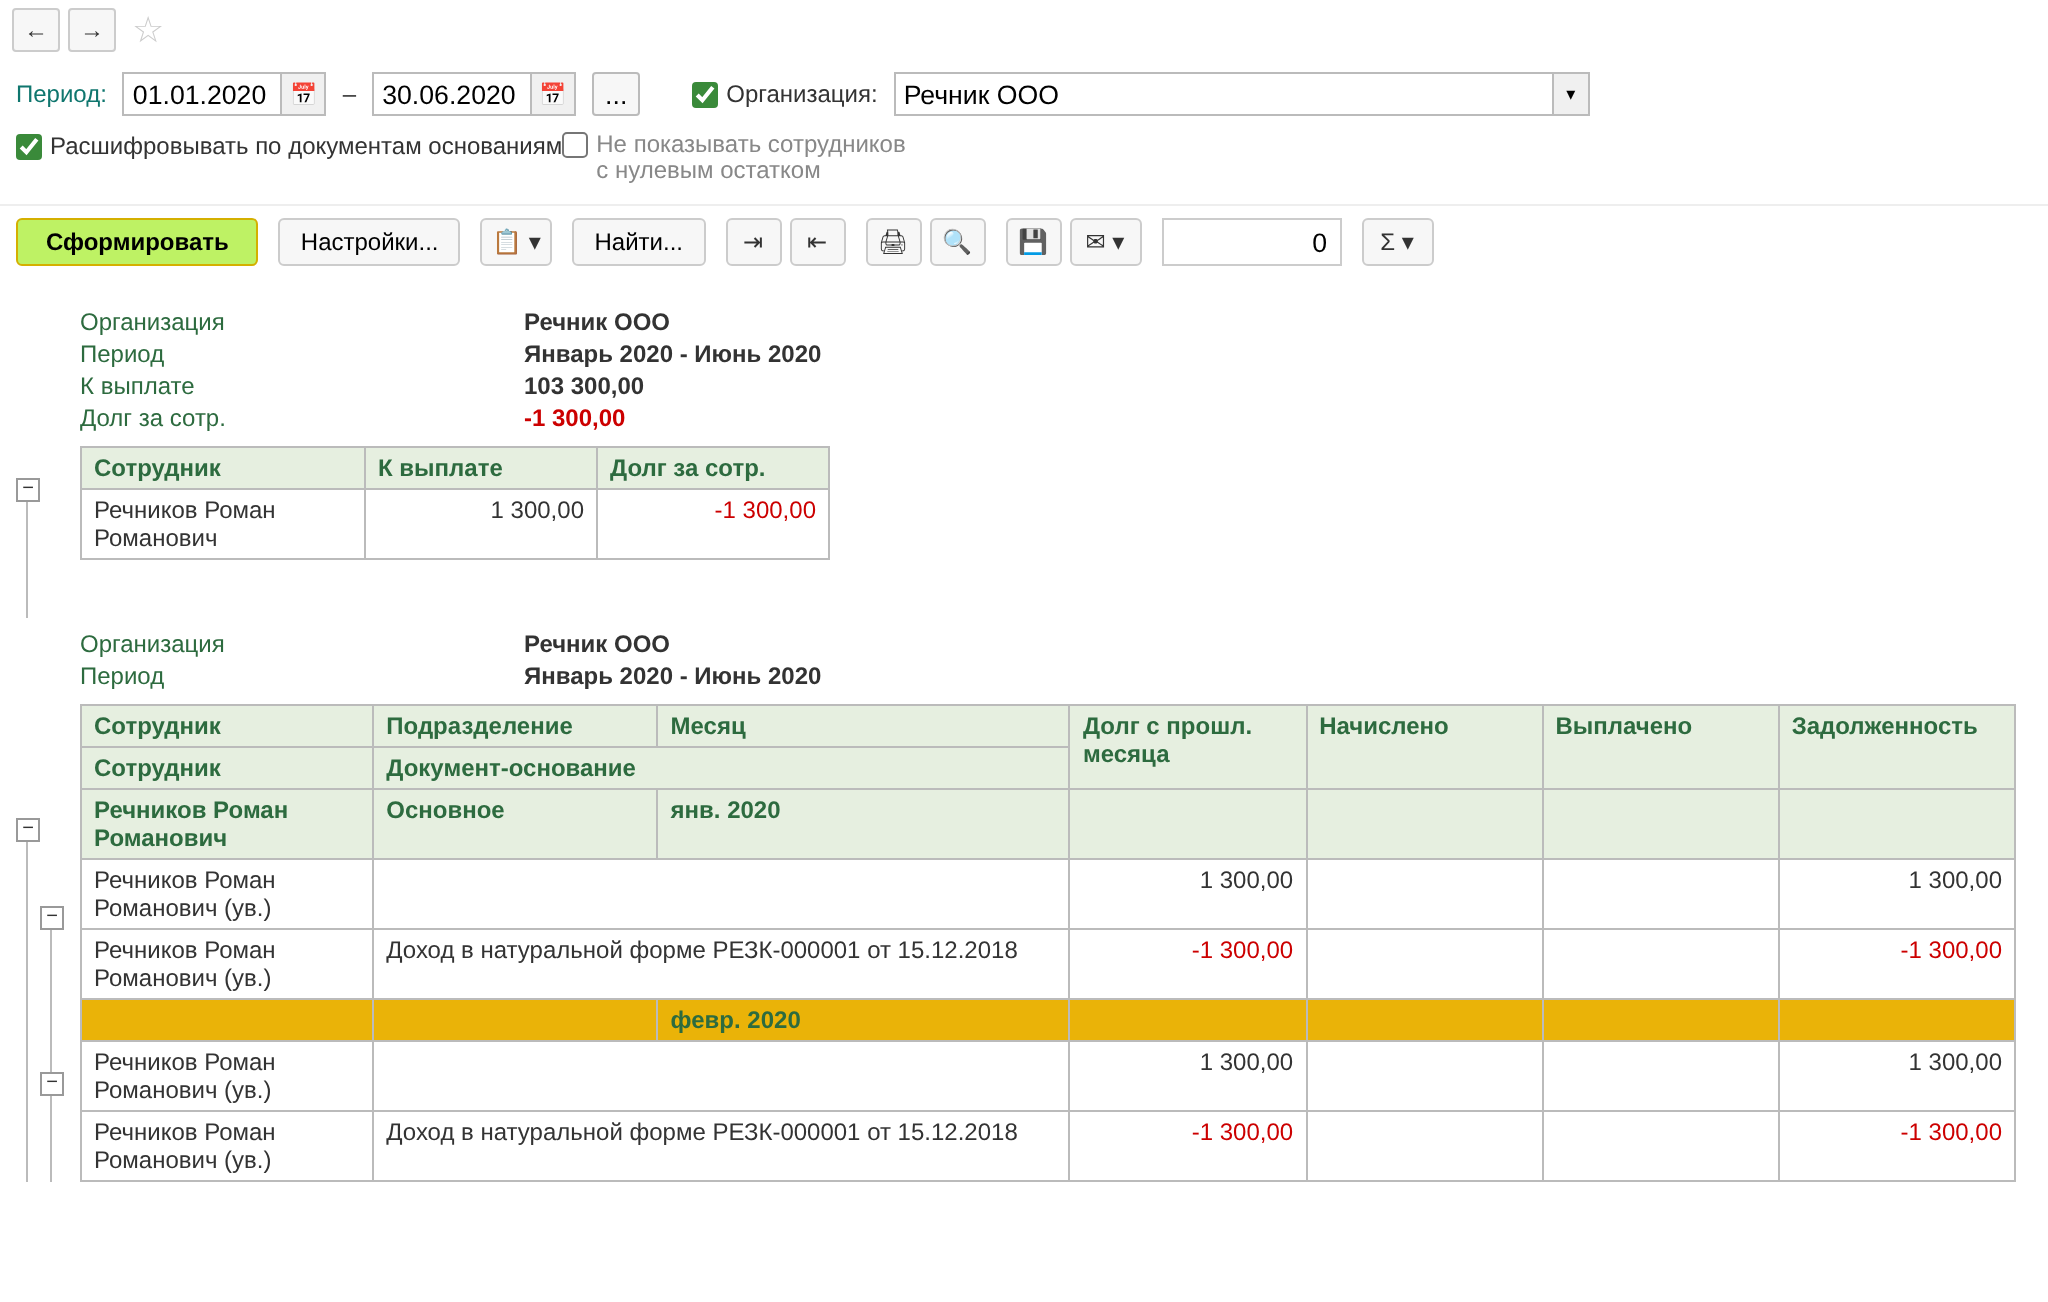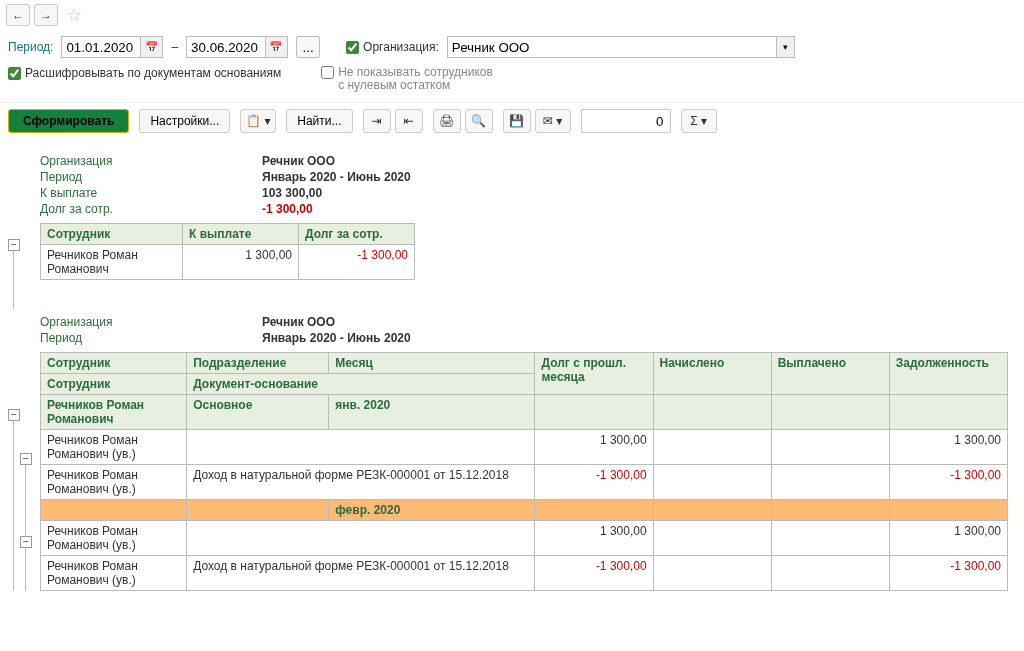--- a/index.html
+++ b/index.html
@@ -12,24 +12,24 @@
   .label { color: #0f766e; }
   .date-input { width: 80px; height: 22px; border: 1px solid #bbb; padding: 0 4px; }
   .date-wrap { display: flex; align-items: center; }
   .cal-btn { width: 22px; height: 22px; border: 1px solid #bbb; border-left: none; background: #f0f0f0; display: flex; align-items: center; justify-content: center; font-size: 11px; cursor: pointer; }
   .ellipsis-btn { width: 24px; height: 22px; border: 1px solid #bbb; background: #f7f7f7; cursor: pointer; border-radius: 2px; }
   .chk { display: flex; align-items: center; gap: 4px; }
   .chk input { accent-color: #3a8a3a; }
   .org-input { width: 330px; height: 22px; border: 1px solid #bbb; padding: 0 4px; position: relative; }
   .org-wrap { display: flex; }
   .dd-btn { width: 18px; height: 22px; border: 1px solid #bbb; border-left: none; background: #f0f0f0; cursor: pointer; font-size: 9px; }
-  .filters2 { display: flex; align-items: flex-start; padding: 2px 8px 10px; gap: 40px; }
+  .filters2 { display: flex; align-items: flex-start; padding: 2px 8px 10px; }
   .chk2-text { color: #888; line-height: 13px; }
   .toolbar { display: flex; align-items: center; padding: 6px 8px; gap: 10px; border-top: 1px solid #eee; }
-  .btn-yellow { background: #15803d; border: 1px solid #d4b000; padding: 4px 14px; border-radius: 3px; font-weight: bold; cursor: pointer; font-size: 12px; }
+  .btn-yellow { background: #bef264; border: 1px solid #d4b000; padding: 4px 14px; border-radius: 3px; font-weight: bold; cursor: pointer; font-size: 12px; }
   .btn { background: #f7f7f7; border: 1px solid #ccc; padding: 3px 10px; border-radius: 3px; cursor: pointer; font-size: 12px; height: 24px; }
   .icon-btn { width: 28px; height: 24px; border: 1px solid #ccc; background: #f7f7f7; border-radius: 3px; cursor: pointer; display: flex; align-items: center; justify-content: center; font-size: 12px; }
   .icon-btn.dd { width: 36px; justify-content: space-around; padding: 0 2px; }
   .btn-group { display: flex; gap: 4px; }
   .num-input { width: 90px; height: 24px; border: 1px solid #ccc; text-align: right; padding: 0 6px; }
   .report { display: flex; padding: 4px 0 0 4px; }
   .gutter { width: 36px; position: relative; }
   .toggle-btn { position: absolute; width: 12px; height: 12px; border: 1px solid #999; background: #fff; font-size: 10px; line-height: 10px; text-align: center; cursor: pointer; }
   .gutter .vline { position: absolute; width: 1px; background: #bbb; }
   .report-body { flex: 1; }
@@ -42,21 +42,21 @@
   .small-table th, .small-table td { border: 1px solid #bbb; padding: 3px 6px; font-size: 12px; text-align: left; vertical-align: top; }
   .small-table th { background: #e6efe0; color: #2d6b3f; font-weight: bold; }
   .small-table .num { text-align: right; }
   .neg { color: #c00 !important; }
   .spacer { height: 24px; }
   .big-table { border-collapse: collapse; width: 968px; }
   .big-table th, .big-table td { border: 1px solid #bbb; padding: 3px 6px; font-size: 12px; text-align: left; vertical-align: top; }
   .big-table th { background: #e6efe0; color: #2d6b3f; font-weight: bold; }
   .big-table td.num { text-align: right; }
   .big-table tr.group td { background: #e6efe0; font-weight: bold; color: #2d6b3f; }
-  .big-table tr.month td { background: #fdba74; font-weight: bold; color: #2d6b3f; }
+  .big-table tr.month td { background: #eab308; font-weight: bold; color: #2d6b3f; }
   .col-emp { width: 146px; }
   .col-dept { width: 142px; }
   .col-month { width: 206px; }
   .col-num { width: 118px; }
 </style>
 </head>
 <body>
 
 <div class="topbar">
   <div class="nav-btn">←</div>

